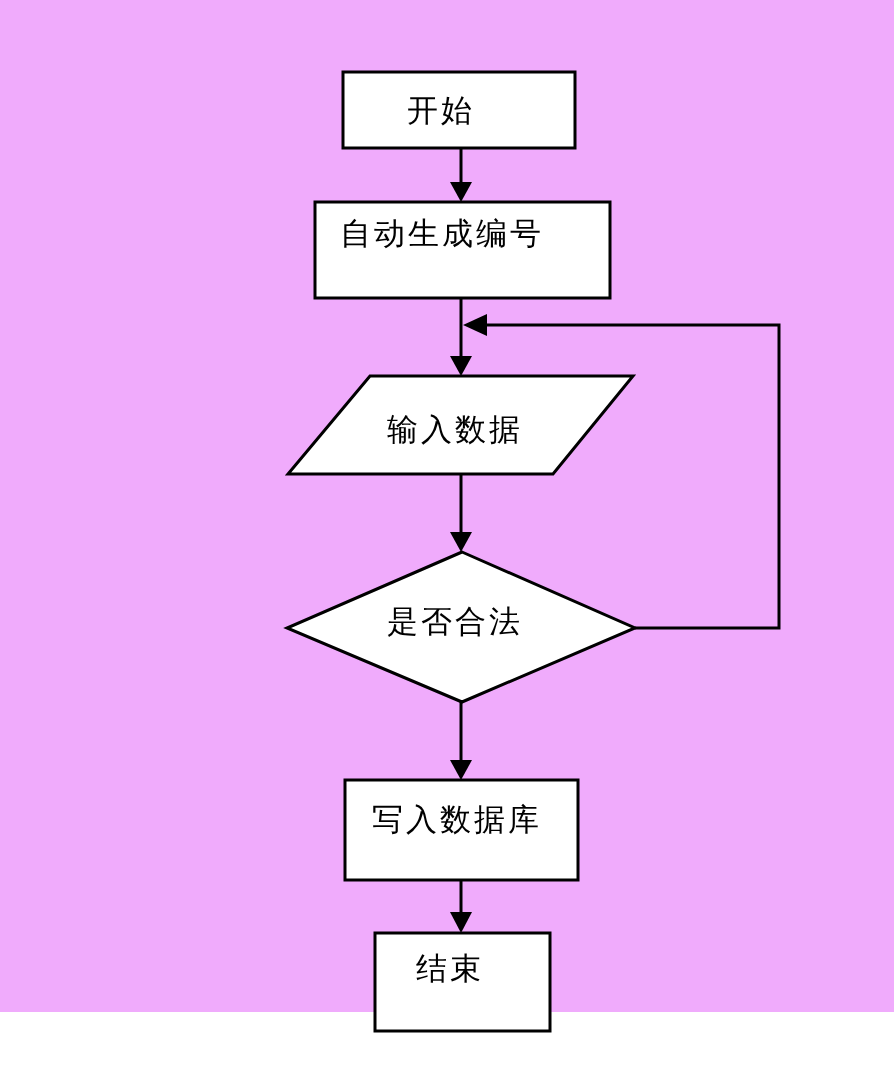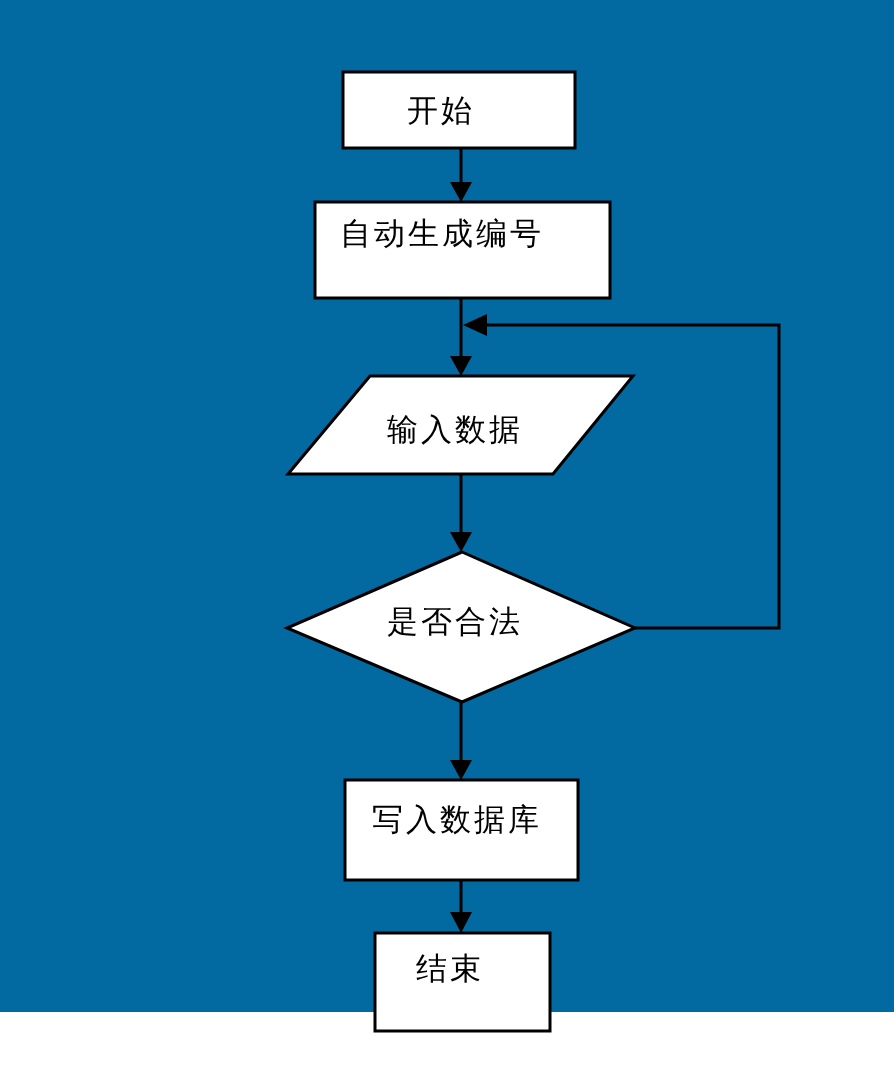--- a/index.html
+++ b/index.html
@@ -7,21 +7,21 @@
     padding: 0;
     background: #ffffff;
     width: 894px;
     height: 1074px;
     overflow: hidden;
   }
   .canvas-wrap {
     position: relative;
     width: 894px;
     height: 1012px;
-    background: #0369a1;
+    background: #f0abfc;
   }
   svg {
     display: block;
     font-family: "DejaVu Serif", "Liberation Serif", serif;
   }
   .shape {
     fill: #ffffff;
     stroke: #000000;
     stroke-width: 3;
   }

